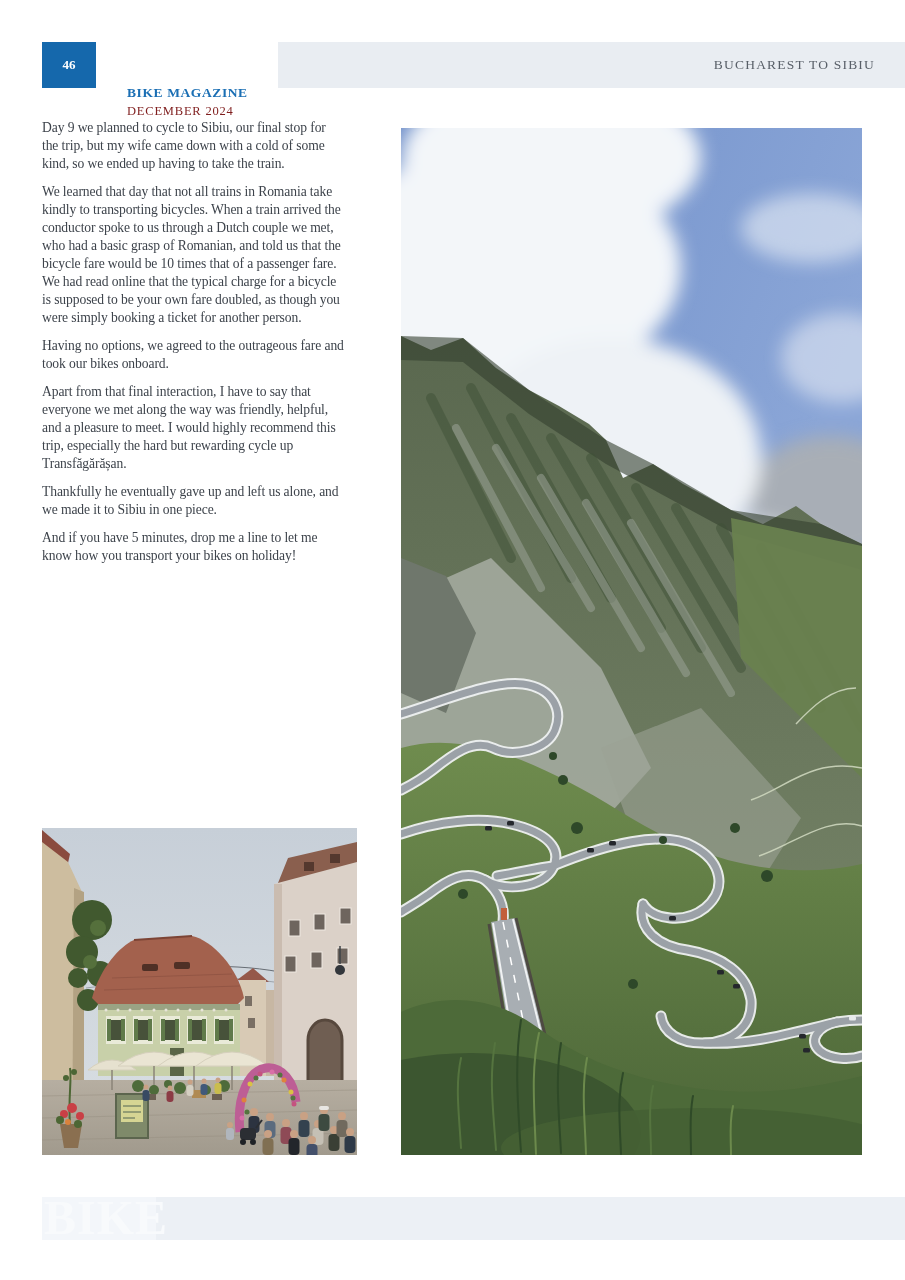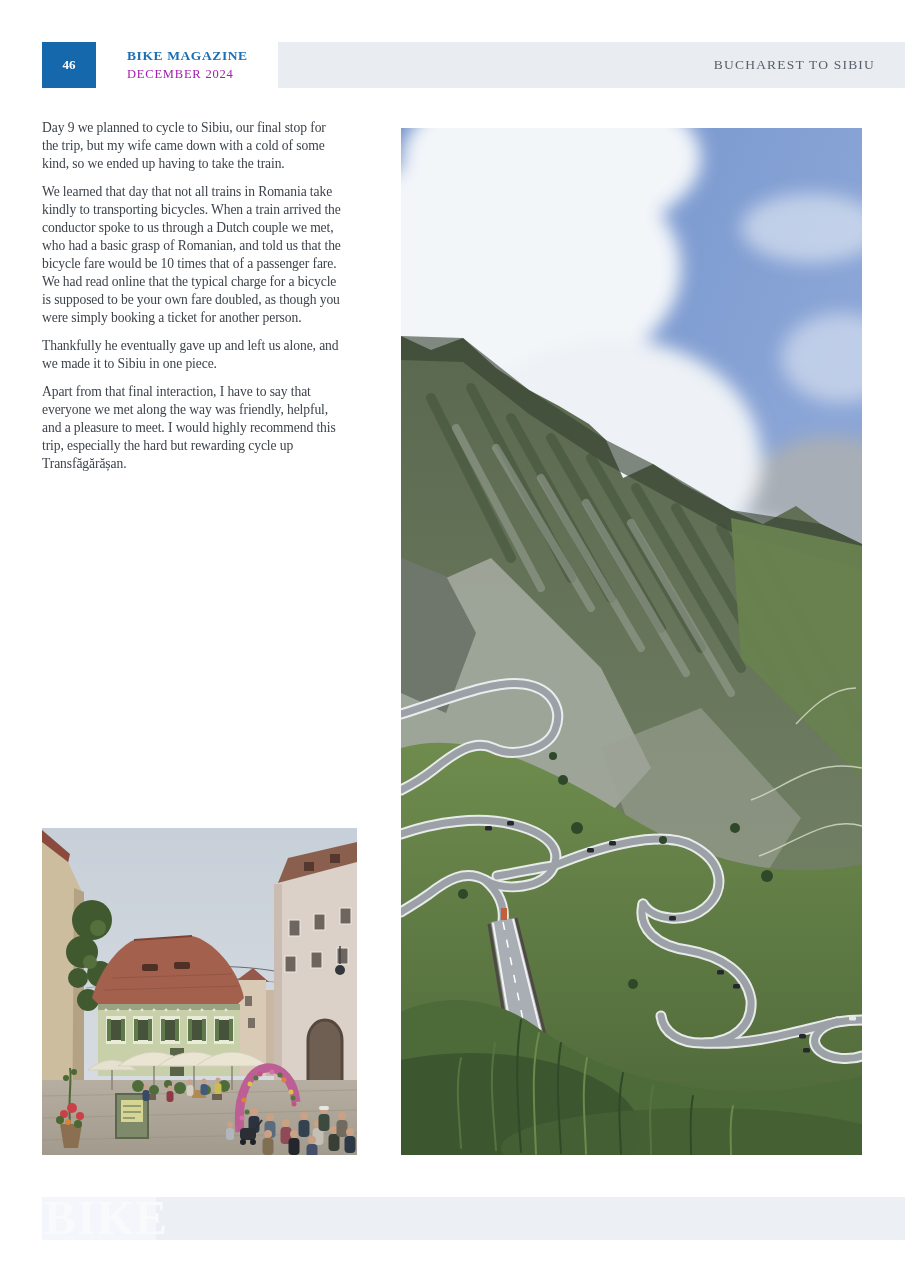--- a/index.html
+++ b/index.html
@@ -9,22 +9,22 @@
   }
   .abs { position:absolute; }
 
   
   .pagenum-box {
     left:42px; top:42px; width:54px; height:46px; background:#1568ac;
     display:flex; align-items:center; justify-content:center;
     color:#ffffff; font-size:13px; font-weight:bold;
   }
   .mag-block { left:127px; top:48px; }
-  .mag-title { color:#1b6fb4; font-weight:bold; font-size:13.5px; letter-spacing:.6px; }
-  .mag-date  { color:#a21caf; font-size:12.5px; letter-spacing:.8px; margin-top:3px; }
+  .mag-title { color:#1b6fb4; font-weight:bold; font-size:13.5px; letter-spacing:.6px;margin-top:37px; }
+  .mag-date  { color:#7f1d1d; font-size:12.5px; letter-spacing:.8px; margin-top:3px; }
   .header-band {
     left:278px; top:42px; width:627px; height:46px; background:#e9edf2;
     display:flex; align-items:center; justify-content:flex-end;
     padding-right:30px; box-sizing:border-box;
     color:#585f68; font-size:13.5px; letter-spacing:1.2px;
   }
 
   
   .article {
     left:42px; top:119px; width:318px;
@@ -59,22 +59,24 @@
     <div class="mag-title">BIKE MAGAZINE</div>
     <div class="mag-date">DECEMBER 2024</div>
   </div>
   <div class="abs header-band">
     <span>BUCHAREST TO SIBIU</span>
   </div>
 
   <div class="abs article">
     <p>Day 9 we planned to cycle to Sibiu, our final stop for the trip, but my wife came down with a cold of some kind, so we ended up having to take the train.</p>
     <p>We learned that day that not all trains in Romania take kindly to transporting bicycles. When a train arrived the conductor spoke to us through a Dutch couple we met, who had a basic grasp of Romanian, and told us that the bicycle fare would be 10 times that of a passenger fare. We had read online that the typical charge for a bicycle is supposed to be your own fare doubled, as though you were simply booking a ticket for another person.</p>
+    <p>Having no options, we agreed to the outrageous fare and took our bikes onboard.</p>
+    <p>Apart from that final interaction, I have to say that everyone we met along the way was friendly, helpful, and a pleasure to meet. I would highly recommend this trip, especially the hard but rewarding cycle up Transfăgărășan.</p>
     <p>Thankfully he eventually gave up and left us alone, and we made it to Sibiu in one piece.</p>
-    <p>Apart from that final interaction, I have to say that everyone we met along the way was friendly, helpful, and a pleasure to meet. I would highly recommend this trip, especially the hard but rewarding cycle up Transfăgărășan.</p>
+    <p>And if you have 5 minutes, drop me a line to let me know how you transport your bikes on holiday!</p>
   </div>
 
   <figure class="abs photo-road" aria-label="Winding Transfagarasan mountain road with hairpin switchbacks, cars, rocky green mountainside and blue sky with large white clouds">
     <svg viewBox="0 0 461 1027" width="461" height="1027">
       <defs>
         <linearGradient id="skyG" x1="0" y1="0" x2="1" y2="0.4">
           <stop offset="0" stop-color="#6e8ec9"></stop>
             <stop offset="1" stop-color="#8ba6d7"></stop>
         </linearGradient>
         <linearGradient id="mntG" x1="0" y1="0" x2="0" y2="1">

